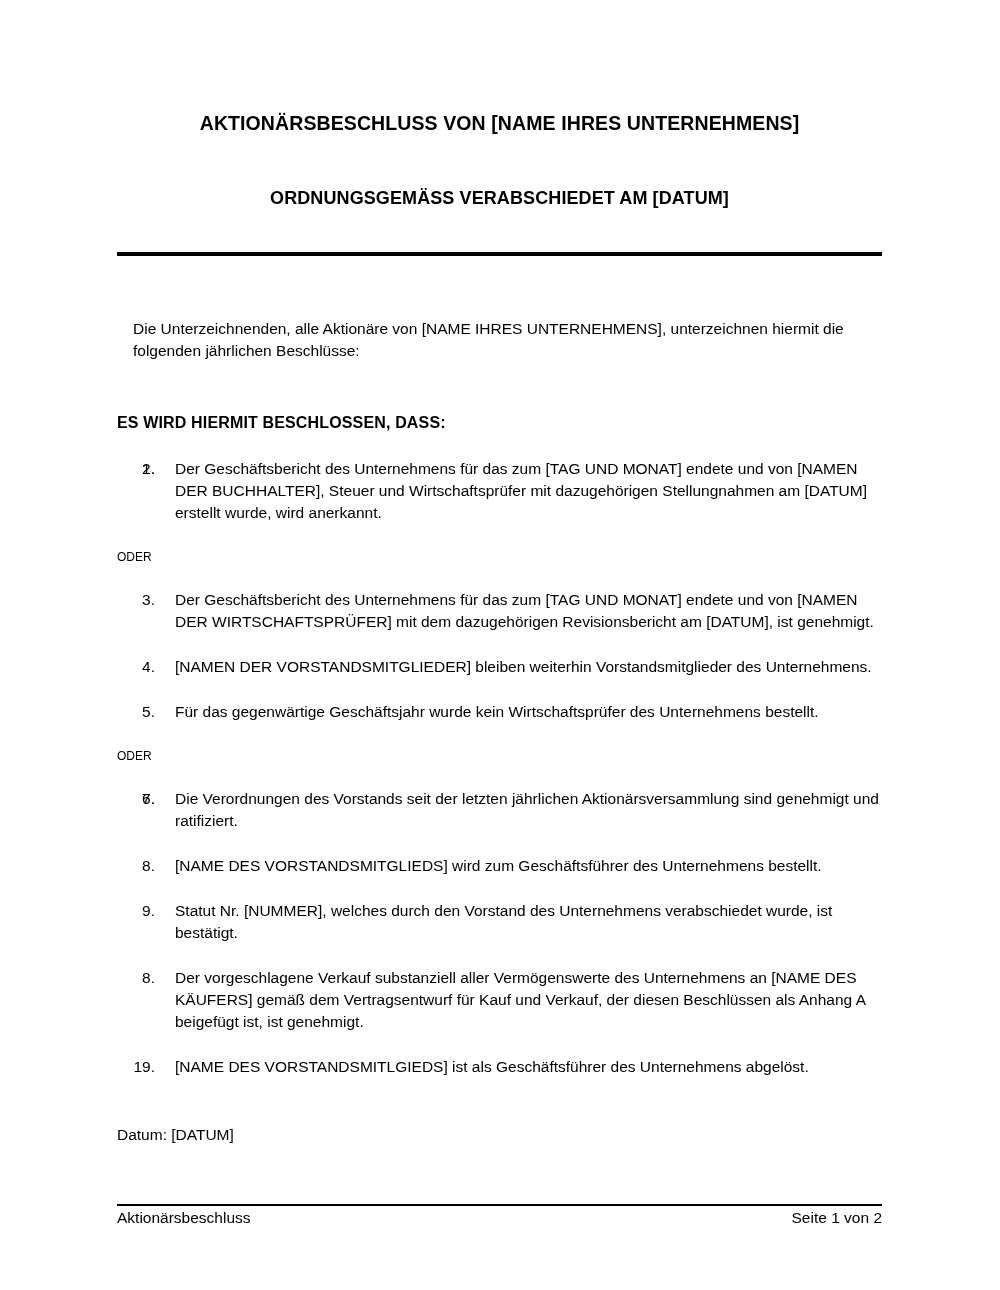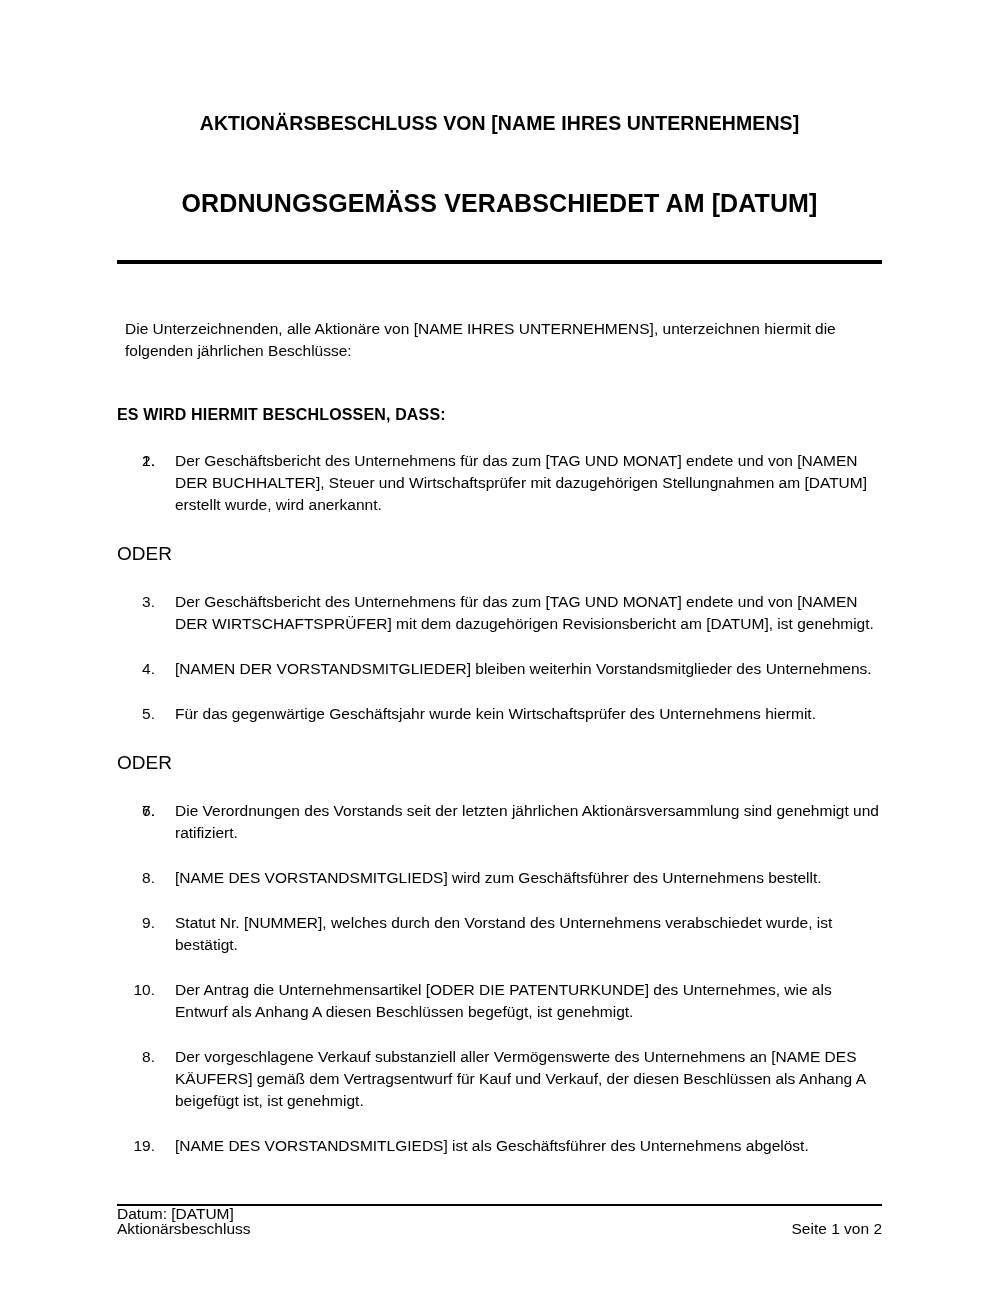--- a/index.html
+++ b/index.html
@@ -41,40 +41,40 @@
     font-size: 19.5px;
     font-weight: bold;
     letter-spacing: 0.1px;
     line-height: 1.2;
     margin: 0;
     padding-top: 112px;
   }
 
   .doc-subtitle {
     text-align: center;
-    font-size: 25px;
+    font-size: 18px;
     font-weight: bold;
     letter-spacing: 0.1px;
     line-height: 1.2;
     margin: 0;
     padding-top: 53px;
   }
 
   .title-rule {
     margin-top: 42px;
     height: 4px;
     background: #000000;
     width: 765px;
   }
 
   
   .intro {
     font-size: 15.5px;
     line-height: 1.42;
-    margin: 8px;
+    margin: 16px;
     padding-top: 46px;
     text-align: left;
   }
 
   .resolve-head {
     font-size: 16px;
     font-weight: bold;
     line-height: 1.42;
     margin: 0;
     padding-top: 34px;
@@ -101,21 +101,21 @@
     width: 38px;
     text-align: right;
     font-size: 15.5px;
     line-height: 1.42;
   }
   .list-block-1 { padding-top: 7px; }
   .list-block-2 { }
   .list-block-3 { }
 
   .oder {
-    font-size: 19px;
+    font-size: 12px;
     line-height: 1.42;
     margin: 0;
     padding-top: 25px;
     padding-bottom: 0;
   }
 
   .datum {
     font-size: 15.5px;
     line-height: 1.42;
     margin: 0;
@@ -131,21 +131,21 @@
   }
   .footer-rule {
     height: 2px;
     background: #000000;
     width: 765px;
   }
   .footer-row {
     display: flex;
     justify-content: space-between;
     align-items: baseline;
-    padding-top: 13px;
+    padding-top: 2px;
     font-size: 15.5px;
     line-height: 1.3;
   }
 </style>
 </head>
 <body>
 
 <div class="page">
   <div class="content">
 
@@ -175,45 +175,41 @@
       <li>
         <span class="num">3.</span>
         <span class="txt">Der Geschäftsbericht des Unternehmens für das zum [TAG UND MONAT] endete und von [NAMEN DER WIRTSCHAFTSPRÜFER] mit dem dazugehörigen Revisionsbericht am [DATUM], ist genehmigt.</span>
       </li>
       <li>
         <span class="num">4.</span>
         <span class="txt">[NAMEN DER VORSTANDSMITGLIEDER] bleiben weiterhin Vorstandsmitglieder des Unternehmens.</span>
       </li>
       <li>
         <span class="num">5.</span>
-        <span class="txt">Für das gegenwärtige Geschäftsjahr wurde kein Wirtschaftsprüfer des Unternehmens hiermit.</span>
+        <span class="txt">Für das gegenwärtige Geschäftsjahr wurde kein Wirtschaftsprüfer des Unternehmens bestellt.</span>
       </li>
     </ol>
 
     <p class="oder">ODER</p>
 
     <ol class="res-list list-block-3">
       <li>
         <span class="num">6.</span>
       </li>
       <li>
         <span class="num">7.</span>
         <span class="txt">Die Verordnungen des Vorstands seit der letzten jährlichen Aktionärsversammlung sind genehmigt und ratifiziert.</span>
       </li>
       <li>
         <span class="num">8.</span>
         <span class="txt">[NAME DES VORSTANDSMITGLIEDS] wird zum Geschäftsführer des Unternehmens bestellt.</span>
       </li>
       <li>
         <span class="num">9.</span>
         <span class="txt">Statut Nr. [NUMMER], welches durch den Vorstand des Unternehmens verabschiedet wurde, ist bestätigt.</span>
-      </li>
-      <li>
-        <span class="num">10.</span>
-        <span class="txt">Der Antrag die Unternehmensartikel [ODER DIE PATENTURKUNDE] des Unternehmes, wie als Entwurf als Anhang A diesen Beschlüssen begefügt, ist genehmigt.</span>
       </li>
       <li>
         <span class="num">8.</span>
         <span class="txt">Der vorgeschlagene Verkauf substanziell aller Vermögenswerte des Unternehmens an [NAME DES KÄUFERS] gemäß dem Vertragsentwurf für Kauf und Verkauf, der diesen Beschlüssen als Anhang A beigefügt ist, ist genehmigt.</span>
       </li>
       <li>
         <span class="num">19.</span>
         <span class="txt">[NAME DES VORSTANDSMITLGIEDS] ist als Geschäftsführer des Unternehmens abgelöst.</span>
       </li>
     </ol>

